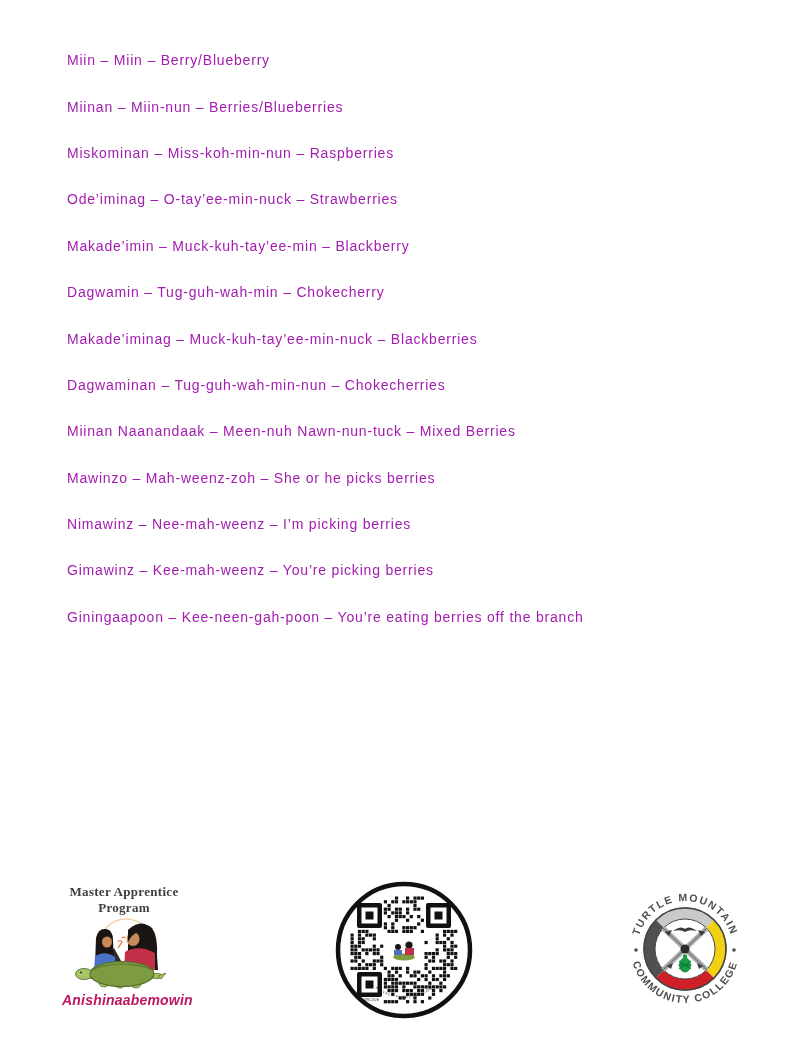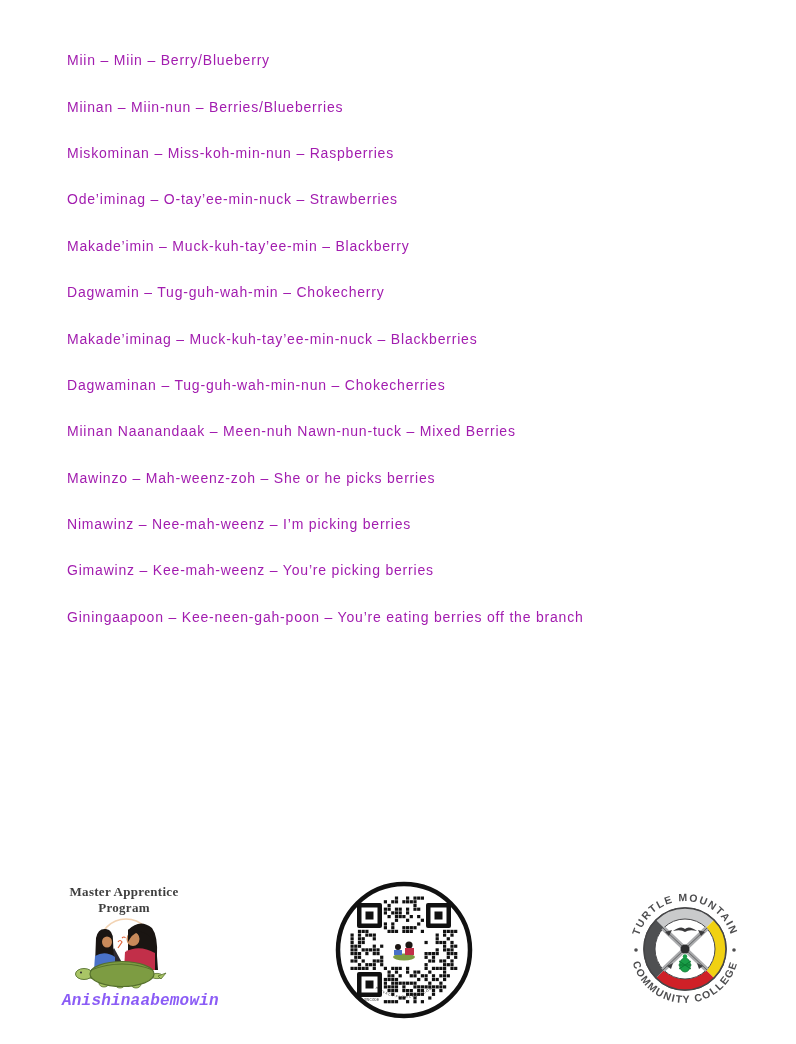--- a/index.html
+++ b/index.html
@@ -6,22 +6,22 @@
   .page{position:relative;width:796px;height:1044px;background:#ffffff;overflow:hidden;
         font-family:"Liberation Sans",sans-serif;}
   .vocab{position:absolute;left:67px;top:37px;}
   .vocab .line{height:46.4px;display:flex;align-items:center;
         font-size:14px;letter-spacing:0.8px;color:#a21caf;white-space:pre;}
   .footer-item{position:absolute;}
   
   .map-logo{left:62px;top:884px;width:124px;text-align:center;}
   .map-title{font-family:"Liberation Serif",serif;font-weight:700;font-size:13px;
         color:#3f3f3f;letter-spacing:0.3px;}
-  .map-caption{font-family:Liberation Mono, monospace;font-style:italic;font-weight:700;
-        font-size:16px;color:#8b5cf6;margin-top:-2px;letter-spacing:0.2px;}
+  .map-caption{font-family:Liberation Sans, sans-serif;font-style:italic;font-weight:700;
+        font-size:14px;color:#be185d;margin-top:-2px;letter-spacing:0.2px;}
   
   .qr{left:334px;top:880px;width:140px;height:140px;}
   
   .tmcc{left:625px;top:886px;width:120px;height:120px;}
   svg{display:block;}
 </style>
 </head>
 <body>
 
 <div class="page">

